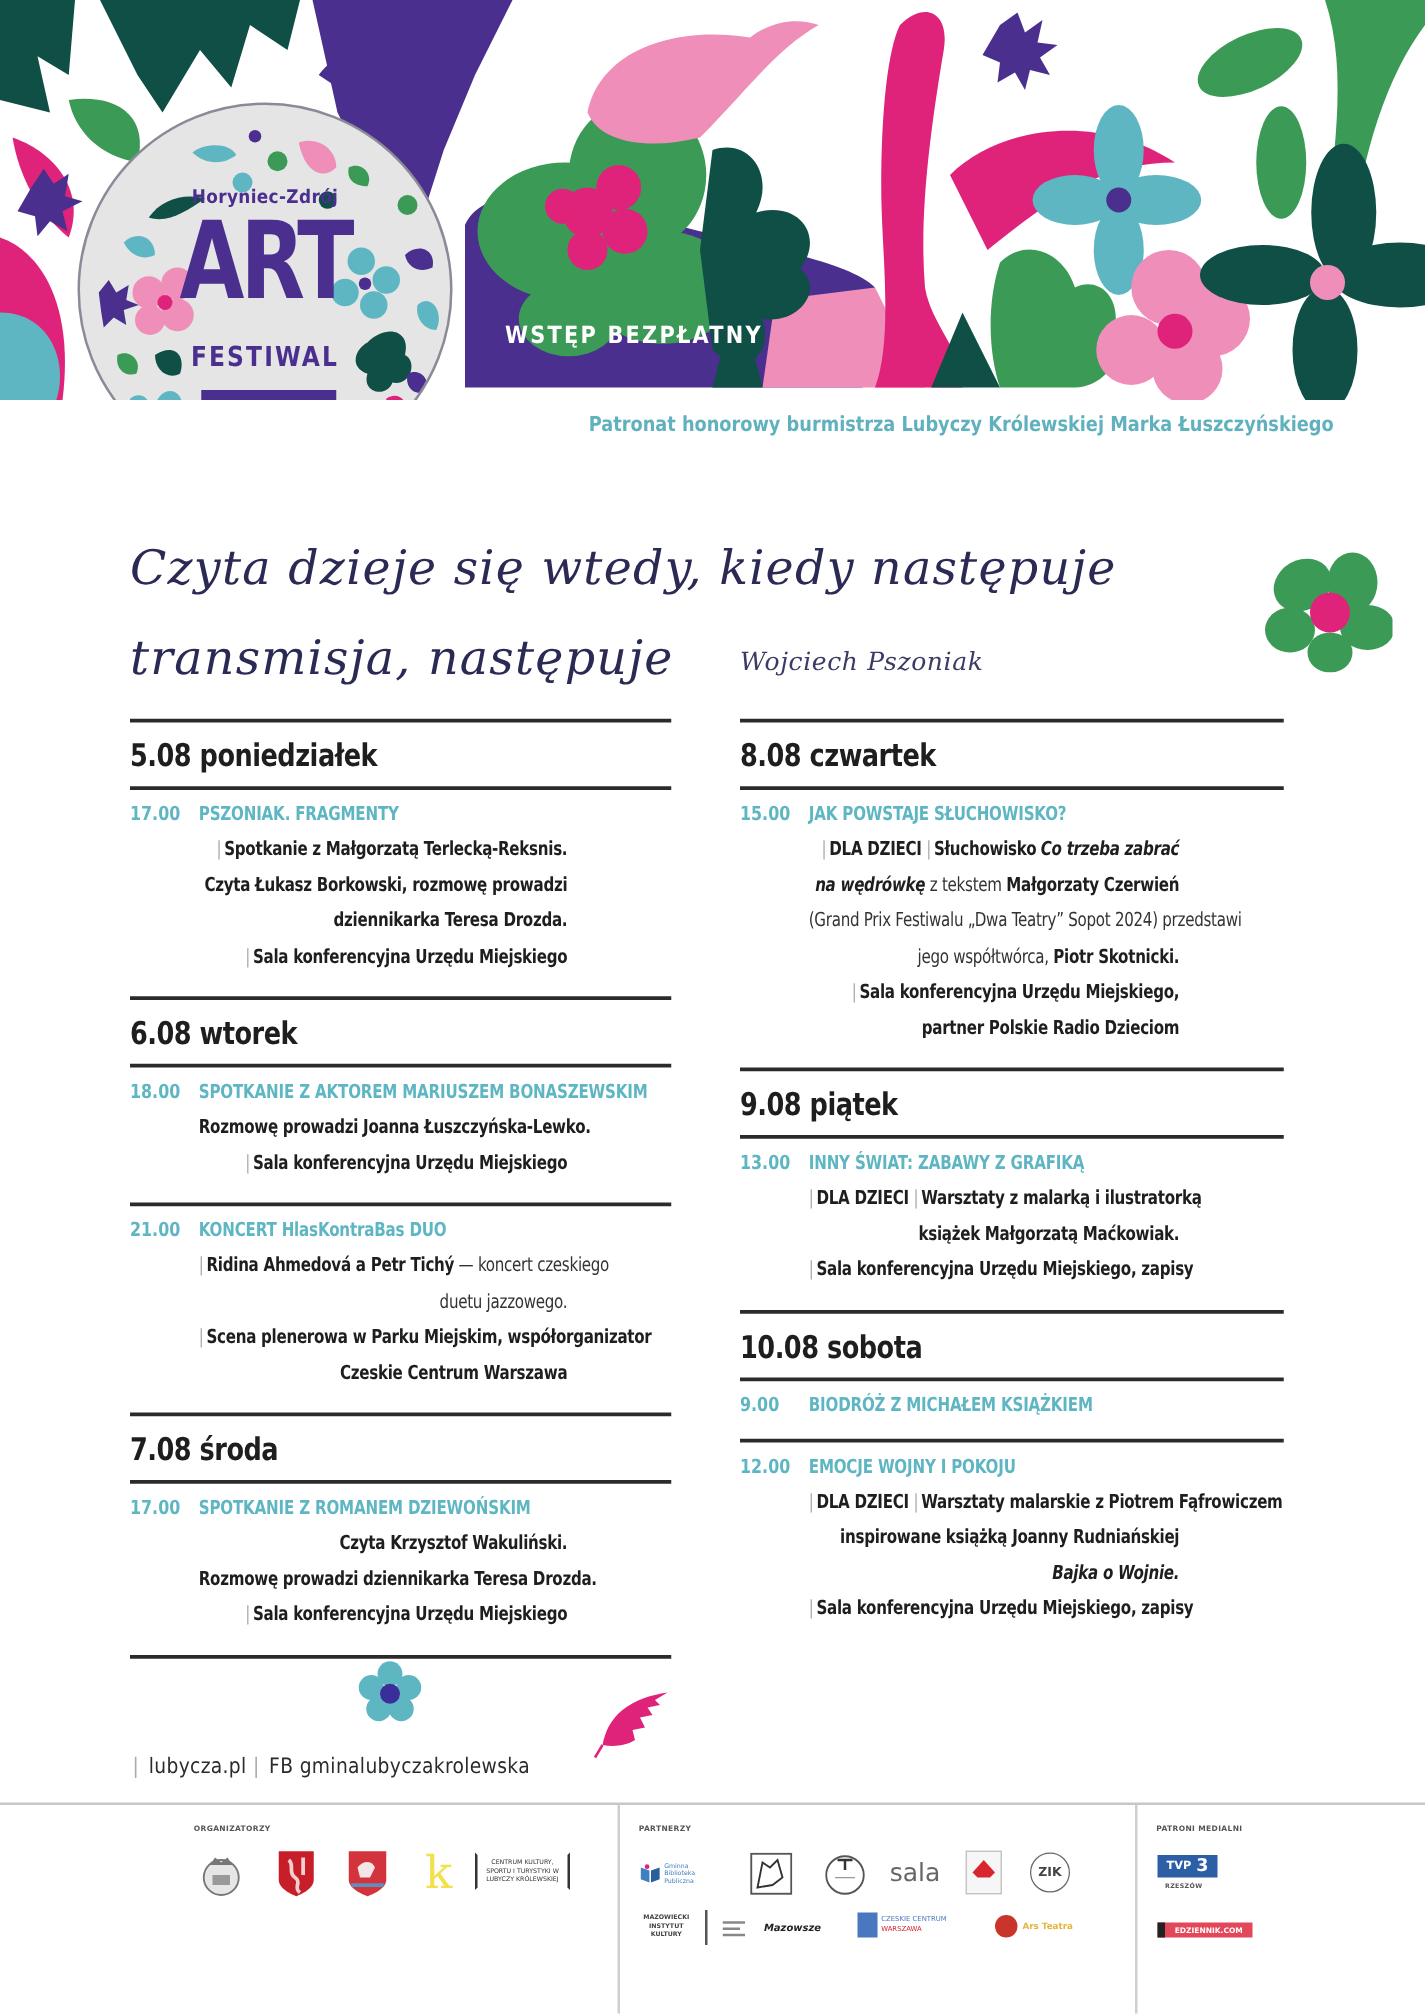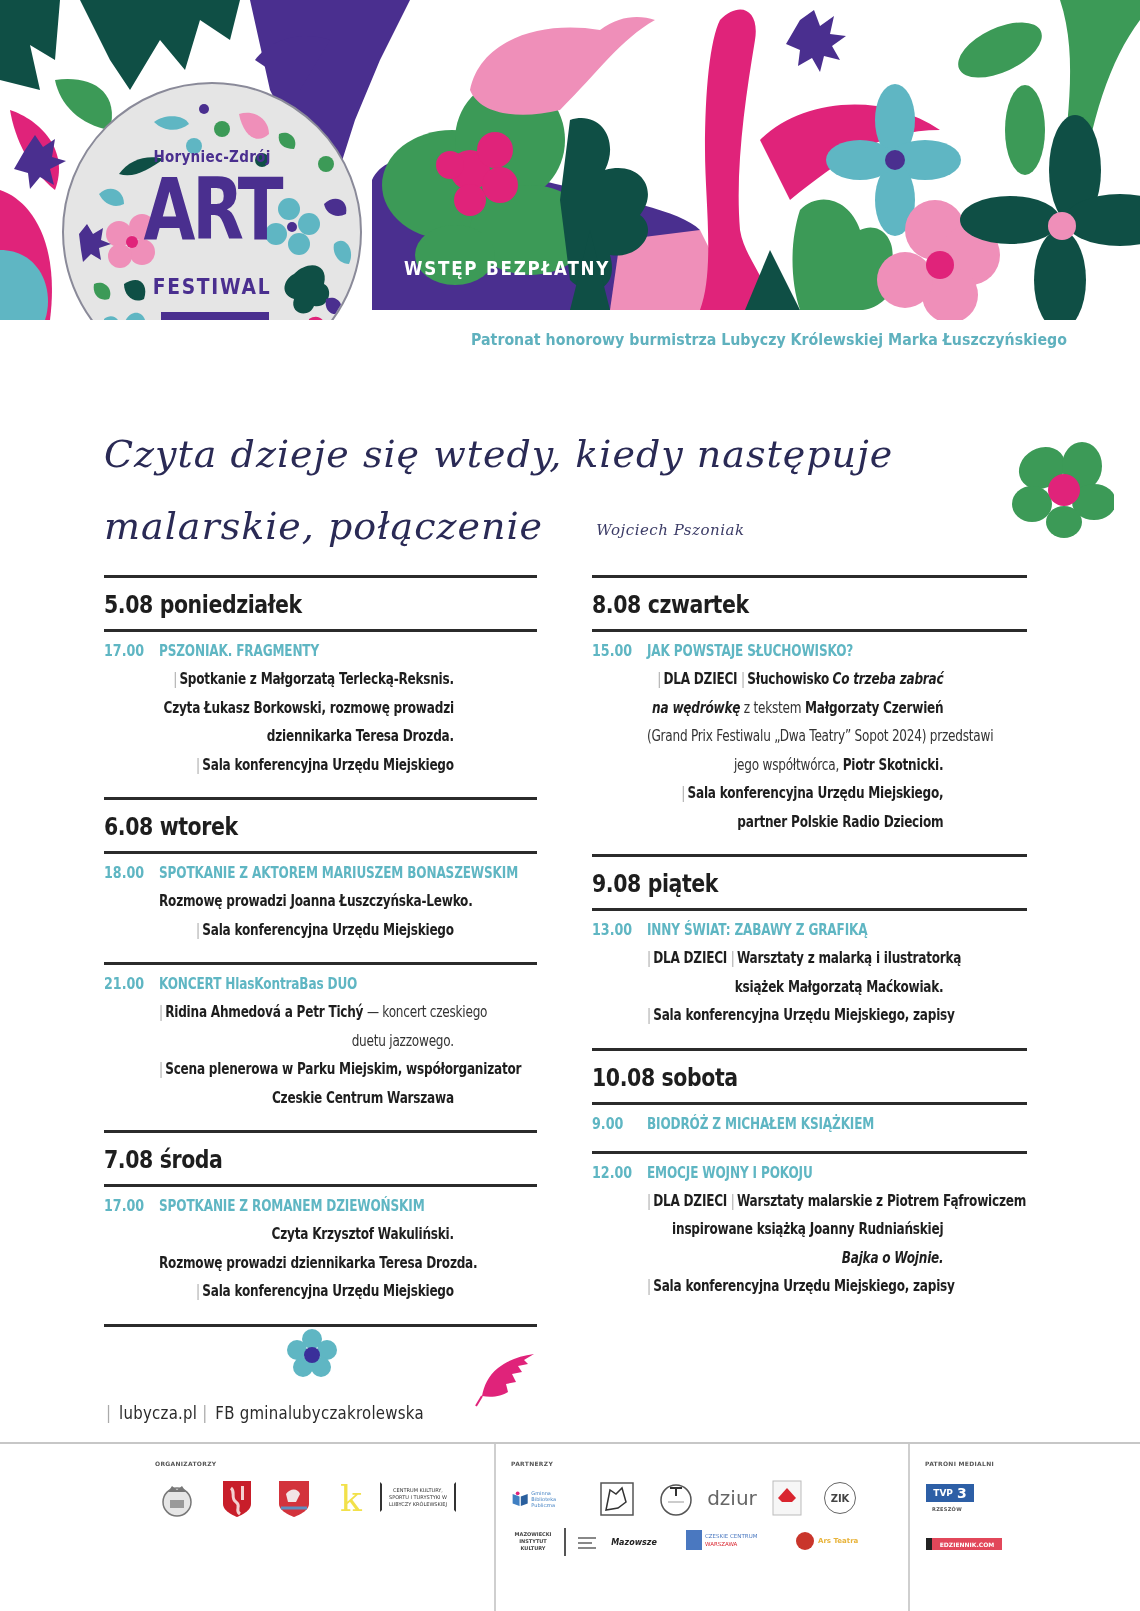--- a/index.html
+++ b/index.html
@@ -26,21 +26,21 @@
     font-size: 19px; color: #ffffff; letter-spacing: 2px; transform: scaleX(0.88); transform-origin: left; }
 
   .patronage { position: absolute; left: 471px; top: 330px; font-family: "DejaVu Sans", sans-serif; font-weight: bold;
     font-size: 16.5px; color: #5fb1be; transform: scaleX(0.86); transform-origin: left; white-space: nowrap; }
 
   
   .quote { position: absolute; left: 104px; top: 418px; width: 860px; font-family: "DejaVu Serif", serif; font-style: italic;
     color: #2a2a55; font-size: 38px; line-height: 72px; letter-spacing: 1px; }
   .quote .q1 { display: block; }
   .quote .q2 { display: inline; }
-  .quote .author { font-size: 15px; margin-left: 40px; color: #3b3b66; letter-spacing: 0.5px; vertical-align: middle; }
+  .quote .author { font-size: 20px; margin-left: 40px; color: #3b3b66; letter-spacing: 0.5px; vertical-align: middle; }
 
   .flower-right { position: absolute; left: 1010px; top: 438px; }
 
   
   .col { position: absolute; width: 433px; }
   .col.left { left: 104px; top: 575px; }
   .col.right { left: 592px; top: 575px; width: 435px; }
 
   .rule { height: 3px; background: #2b2b2b; width: 100%; }
   .day-head { font-family: "DejaVu Sans", sans-serif; font-weight: bold; font-size: 25px; color: #1e1e1e; padding: 12px 0 10px 0;
@@ -199,21 +199,21 @@
     <div class="logo-date">4-11.08 2024</div>
   </div>
 
   <div class="entry-free">WSTĘP BEZPŁATNY</div>
 </div>
 
 <div class="patronage">Patronat honorowy burmistrza Lubyczy Królewskiej Marka Łuszczyńskiego</div>
 
 <div class="quote">
   <span class="q1">Czyta dzieje się wtedy, kiedy następuje</span>
-  <span class="q2">malarskie, połączenie</span>
+  <span class="q2">transmisja, następuje</span>
   <span class="author">Wojciech Pszoniak</span>
 </div>
 
 <svg class="flower-right" width="104" height="100" viewBox="0 0 104 100">
   <g fill="#3c9a57">
     <ellipse cx="32" cy="30" rx="24" ry="20" transform="rotate(-30 32 30)"></ellipse>
     <ellipse cx="72" cy="28" rx="20" ry="24"></ellipse>
     <ellipse cx="84" cy="64" rx="22" ry="18"></ellipse>
     <ellipse cx="54" cy="84" rx="18" ry="16"></ellipse>
     <ellipse cx="22" cy="66" rx="20" ry="18"></ellipse>
@@ -383,21 +383,21 @@
 </div>
 <svg style="position:absolute; left:600px; top:1482px;" width="34" height="34" viewBox="0 0 34 34">
   <rect x="1" y="1" width="32" height="32" fill="#fff" stroke="#555" stroke-width="1.5"></rect>
   <path d="M6 28 L10 8 L16 12 L22 6 L26 20 L18 26 Z" fill="none" stroke="#333" stroke-width="1.5"></path>
 </svg>
 <svg style="position:absolute; left:658px; top:1482px;" width="36" height="34" viewBox="0 0 36 34">
   <circle cx="18" cy="18" r="15" fill="#fff" stroke="#555" stroke-width="1.5"></circle>
   <path d="M12 6 H24 M18 6 V14" stroke="#333" stroke-width="2"></path>
   <path d="M10 20 H26" stroke="#999" stroke-width="1"></path>
 </svg>
-<div class="logo-box" style="left:712px; top:1482px; width:40px; height:32px; font-size:20px; color:#666;">dziur</div>
+<div class="logo-box" style="left:712px; top:1482px; width:40px; height:32px; font-size:20px; color:#666;">sala</div>
 <svg style="position:absolute; left:772px; top:1480px;" width="30" height="36" viewBox="0 0 30 36">
   <rect x="1" y="1" width="28" height="34" fill="#f6f6f6" stroke="#bbb"></rect>
   <path d="M6 18 L15 8 L24 18 L20 22 L10 22 Z" fill="#d9252f"></path>
 </svg>
 <div class="logo-box" style="left:824px; top:1482px; width:32px; height:32px; border-radius:50%; border:1.5px solid #666; font-size:10px; font-weight:bold; color:#444;">ZIK</div>
 
 <div class="logo-box" style="left:512px; top:1526px; width:42px; height:30px; font-size:5px; color:#444; text-align:center; line-height:7px; font-weight:bold;">MAZOWIECKI INSTYTUT KULTURY</div>
 <div style="position:absolute; left:564px; top:1528px; width:1.5px; height:28px; background:#555;"></div>
 <svg style="position:absolute; left:578px; top:1536px;" width="18" height="14" viewBox="0 0 18 14">
   <rect x="0" y="1" width="18" height="2" fill="#888"></rect>

